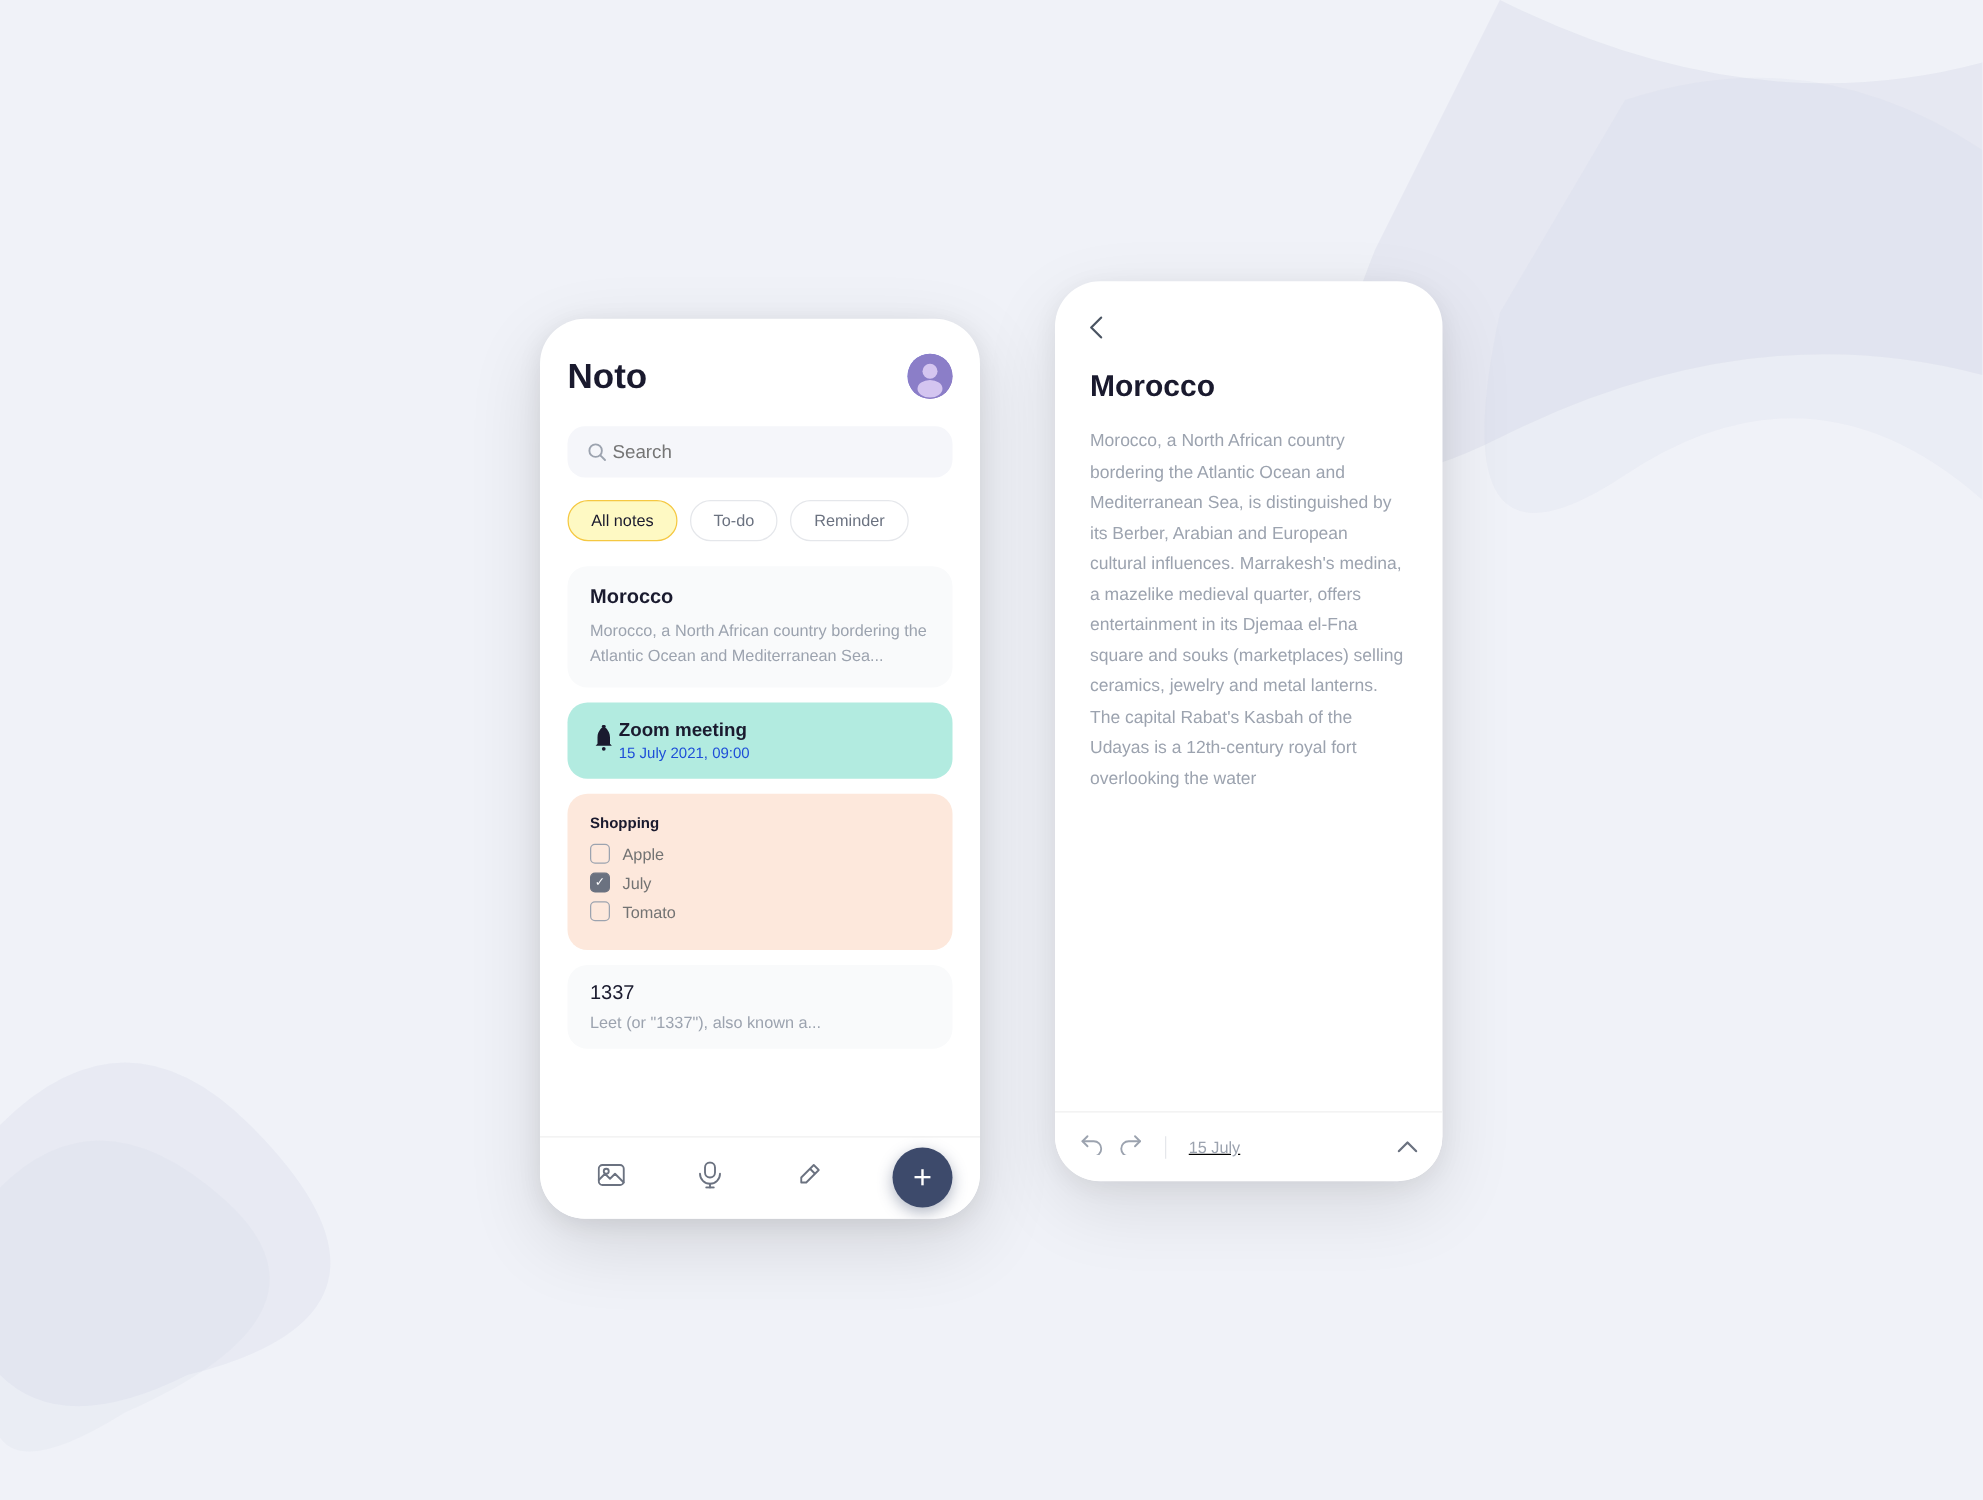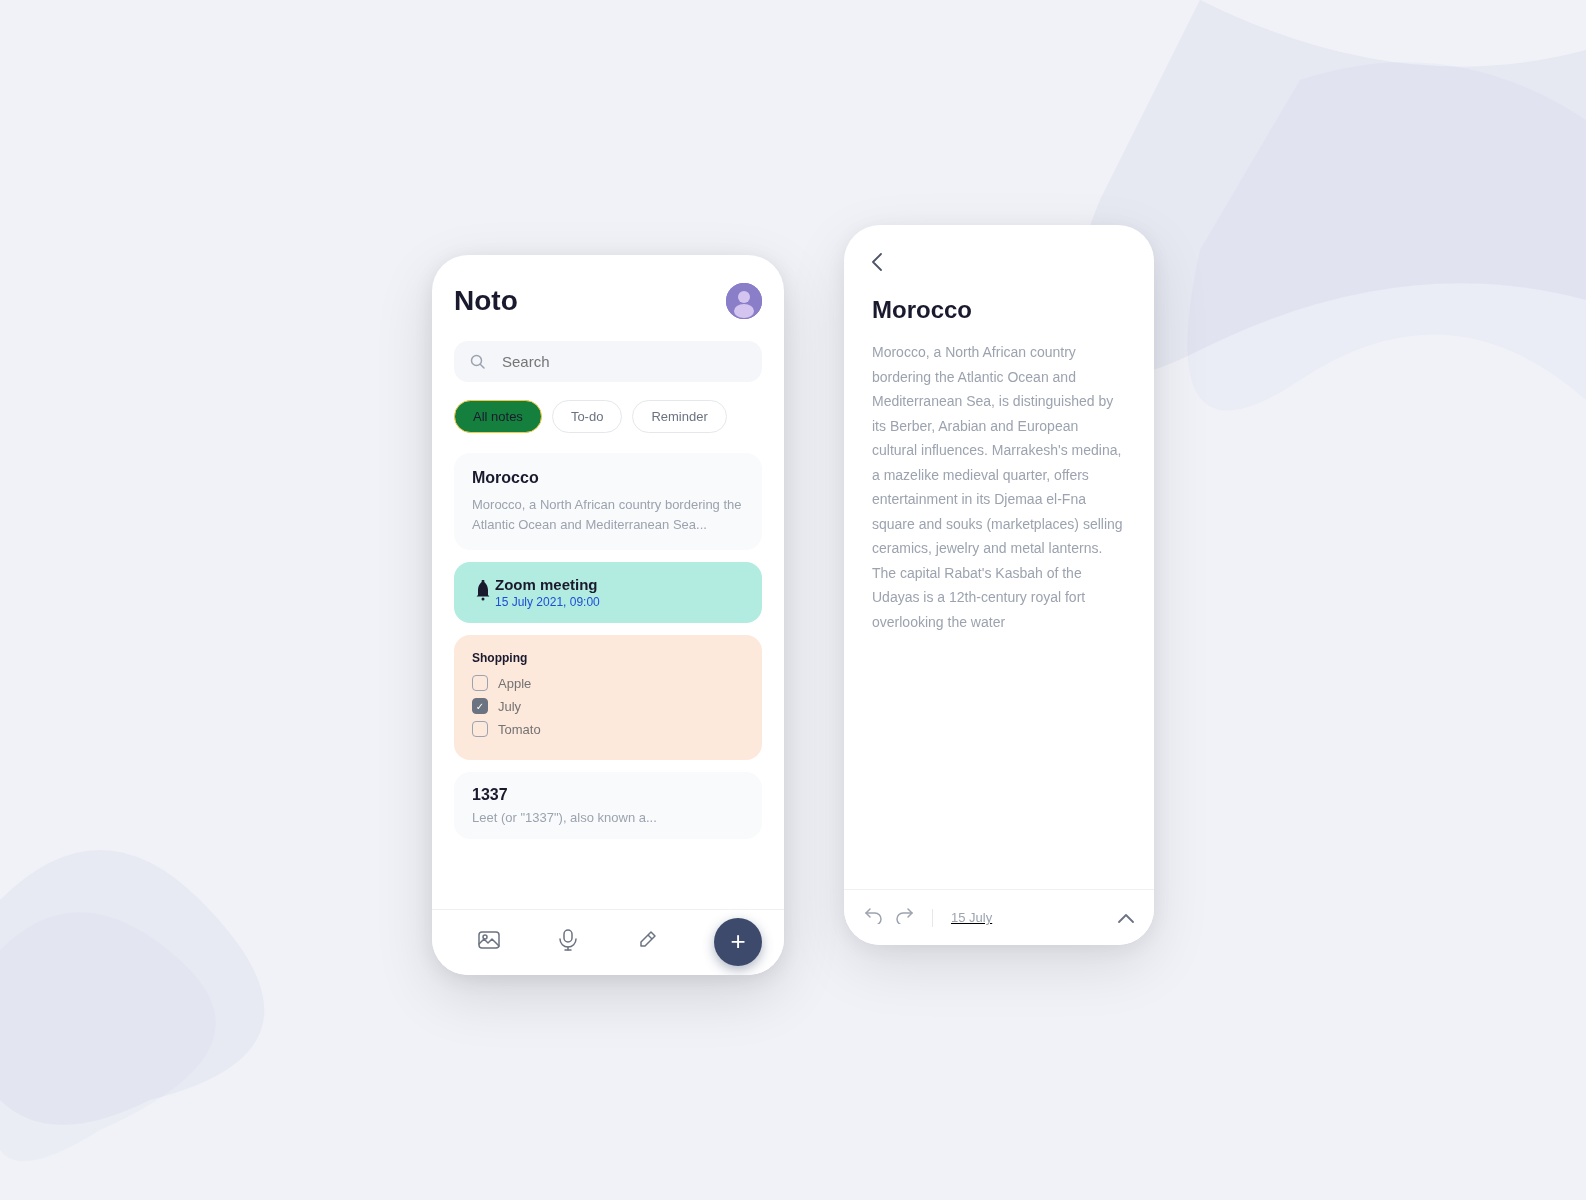--- a/index.html
+++ b/index.html
@@ -68,21 +68,21 @@
       color: white;
       font-size: 14px;
     }
 
     .search-bar {
       background: #f5f6fa;
       border-radius: 14px;
       padding: 12px 16px;
       display: flex;
       align-items: center;
-      gap: 16px;
+      gap: 4px;
       margin-bottom: 18px;
     }
 
     .search-bar input {
       border: none;
       background: transparent;
       font-size: 15px;
       color: #9ca3af;
       outline: none;
       flex: 1;
@@ -103,21 +103,21 @@
       border-radius: 20px;
       font-size: 13px;
       font-weight: 500;
       border: 1.5px solid #e5e7eb;
       background: transparent;
       color: #6b7280;
       cursor: pointer;
     }
 
     .filter-tab.active {
-      background: #15803d;
+      background: #fef9c3;
       border-color: #f5c842;
       color: #1a1a2e;
     }
 
     
     .notes-list {
       display: flex;
       flex-direction: column;
       gap: 12px;
     }
@@ -216,21 +216,21 @@
 
     
     .note-card-1337 {
       background: #f9fafb;
       border-radius: 16px;
       padding: 14px 18px;
     }
 
     .note-card-1337 .note-title {
       font-size: 16px;
-      font-weight: 700;
+      font-weight: 400;
       color: #1a1a2e;
       margin-bottom: 6px;
     }
 
     .note-card-1337 .note-preview {
       font-size: 13px;
       color: #9ca3af;
     }
 
     

